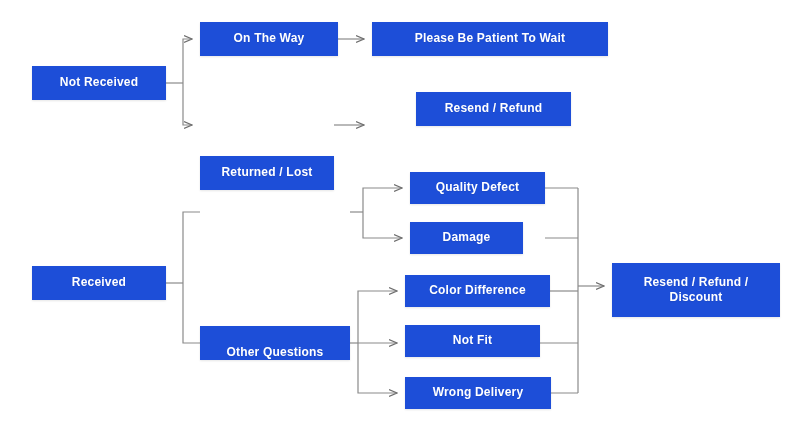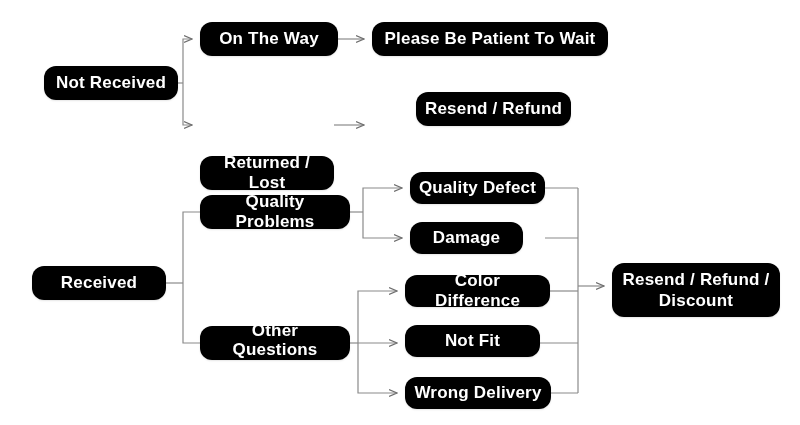--- a/index.html
+++ b/index.html
@@ -25,29 +25,29 @@
     position: absolute;
     left: 0;
     top: 0;
     width: 800px;
     height: 425px;
     pointer-events: none;
   }
   .node {
     position: absolute;
     box-sizing: border-box;
-    background: #000000;
+    background: #1d4ed8;
     color: #ffffff;
-    border-radius: 12px;
+    border-radius: 0;
     display: flex;
     align-items: center;
     justify-content: center;
     text-align: center;
     font-family: "Liberation Sans", sans-serif;
-    font-size: 17px;
+    font-size: 12px;
     font-weight: 600;
     letter-spacing: 0.2px;
     line-height: 1.15;
     padding: 0 8px;
     box-shadow: 0 1px 2px rgba(0,0,0,0.10);
     text-shadow: 0 1px 1px rgba(0,0,0,0.08);
     -webkit-font-smoothing: antialiased;
   }
   .node.multiline {
     line-height: 1.25;
@@ -91,21 +91,21 @@
       <path d="M545,238 L578,238"></path>
       <path d="M550,291 L578,291"></path>
       <path d="M540,343 L578,343"></path>
       <path d="M540,393 L578,393"></path>
       <path d="M578,188 L578,393"></path>
       <path d="M578,286 L604,286" marker-end="url(#arrowhead)"></path>
 
     </g>
   </svg>
 
-  <div class="node" style="left:44px; top:66px; width:134px; height:34px;">
+  <div class="node" style="left:32px; top:66px; width:134px; height:34px;">
     <span>Not Received</span>
   </div>
 
   <div class="node" style="left:200px; top:22px; width:138px; height:34px;">
     <span>On The Way</span>
   </div>
 
   <div class="node" style="left:372px; top:22px; width:236px; height:34px;">
     <span>Please Be Patient To Wait</span>
   </div>
@@ -115,23 +115,20 @@
   </div>
 
   <div class="node" style="left:372px; top:92px; width:155px; height:34px;margin-left:44px;">
     <span>Resend / Refund</span>
   </div>
 
   <div class="node" style="left:32px; top:266px; width:134px; height:34px;">
     <span>Received</span>
   </div>
 
-  <div class="node" style="left:200px; top:195px; width:150px; height:34px;">
-    <span>Quality Problems</span>
-  </div>
 
   <div class="node" style="left:200px; top:326px; width:150px; height:34px;align-items:flex-end;">
     <span>Other Questions</span>
   </div>
 
   <div class="node" style="left:410px; top:172px; width:135px; height:32px;">
     <span>Quality Defect</span>
   </div>
 
   <div class="node" style="left:410px; top:222px; width:113px; height:32px;">

